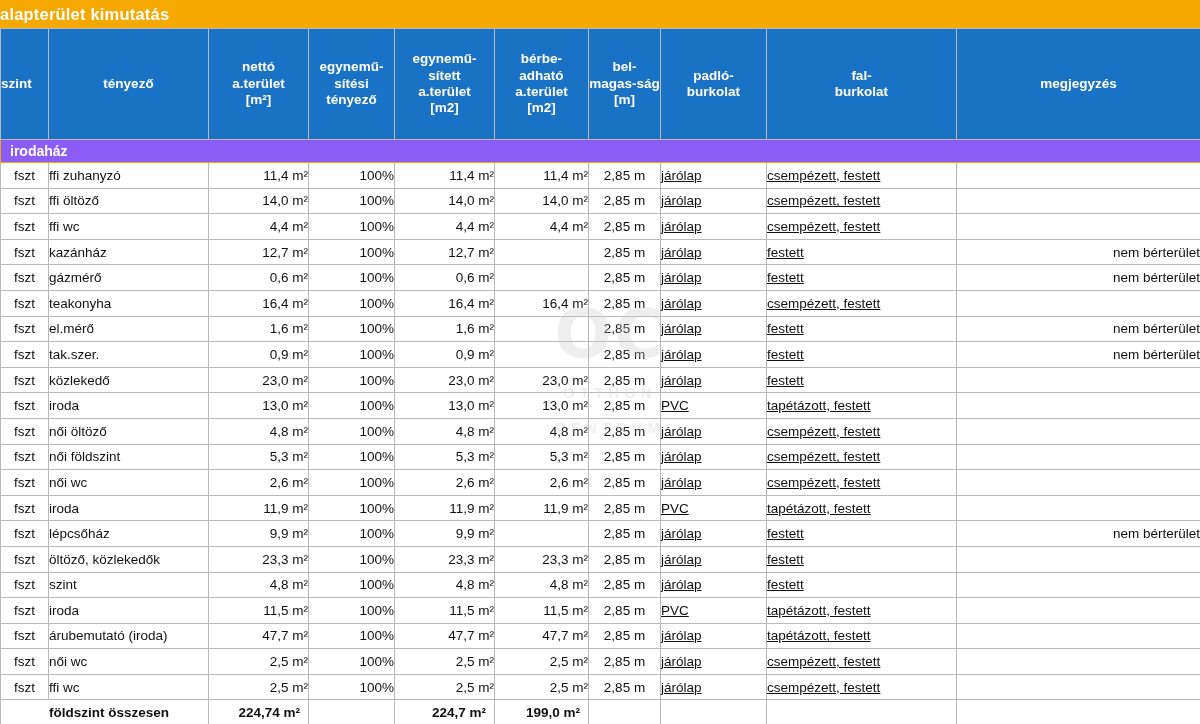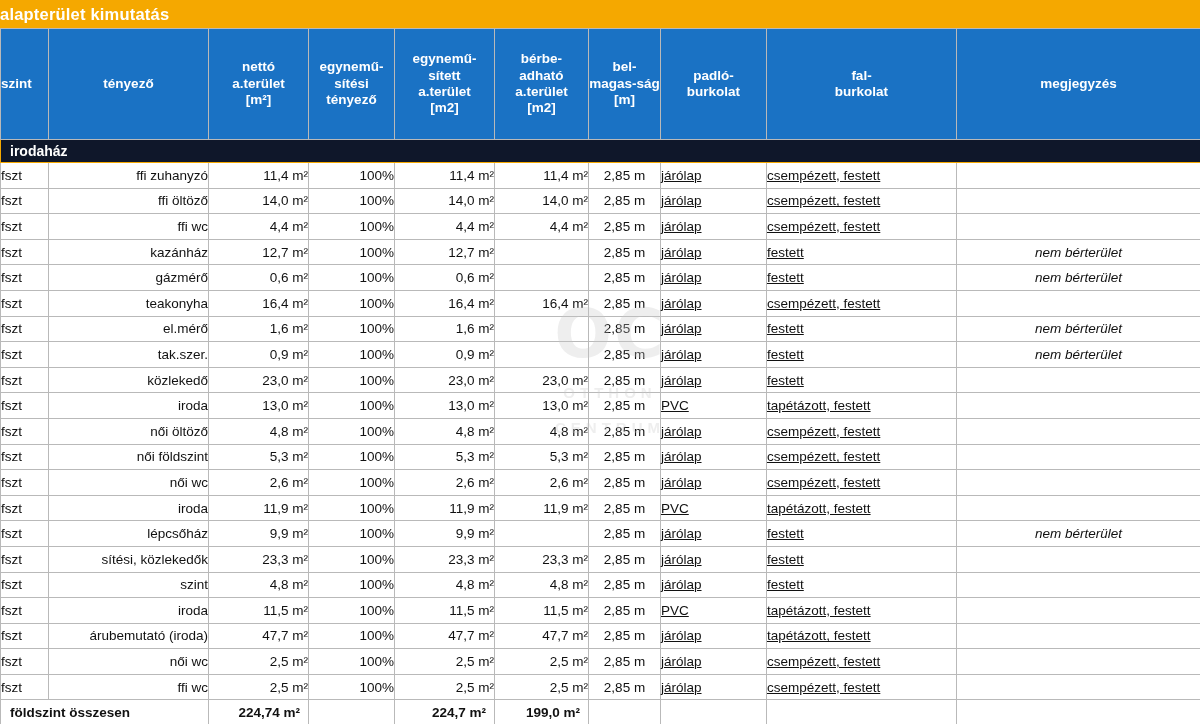--- a/index.html
+++ b/index.html
@@ -62,41 +62,41 @@
     border-color: #1a72c4;
     padding: 2px 3px;
   }
   thead th.hdr-left {
     text-align: left;
     margin-top: 12px;
   }
 
   
   tr.section-row td {
-    background: #0f172a;
+    background: #8b5cf6;
     color: #ffffff;
     font-weight: bold;
     font-size: 14px;
     height: 22px;
     padding-left: 9px;
     border-color: #f5a800;
   }
 
   
   tbody tr.data-row td {
     height: 24.6px;
     font-size: 13.5px;
   }
-  td.c-level { padding-left: 9px; text-align: left; }
-  td.c-func  { padding-left: 9px; text-align: right; }
+  td.c-level { padding-left: 9px; text-align: center; }
+  td.c-func  { padding-left: 9px; text-align: left; }
   td.c-num   { text-align: right; padding-right: 8px; }
   td.c-pct   { text-align: right; padding-right: 8px; margin-top: 33px; }
   td.c-ctr   { text-align: center; }
   td.c-txt   { padding-left: 8px; text-align: left; text-decoration: underline; }
-  td.c-note  { padding-right: 10px; text-align: center; font-style: italic; }
+  td.c-note  { padding-right: 10px; text-align: right; }
 
   
   tr.total-row td {
     height: 25px;
     font-weight: bold;
     font-size: 13.5px;
     background: #ffffff;
   }
   tr.total-row td.c-level { padding-left: 9px; }
   tr.total-row td.c-num { text-align: right; padding-right: 8px; }
@@ -383,21 +383,21 @@
           <td class="c-pct">100%</td>
           <td class="c-num">9,9 m²</td>
           <td class="c-num"></td>
           <td class="c-ctr">2,85 m</td>
           <td class="c-txt">járólap</td>
           <td class="c-txt">festett</td>
           <td class="c-note">nem bérterület</td>
         </tr>
         <tr class="data-row">
           <td class="c-level">fszt</td>
-          <td class="c-func">sítési, közlekedők</td>
+          <td class="c-func">öltöző, közlekedők</td>
           <td class="c-num">23,3 m²</td>
           <td class="c-pct">100%</td>
           <td class="c-num">23,3 m²</td>
           <td class="c-num">23,3 m²</td>
           <td class="c-ctr">2,85 m</td>
           <td class="c-txt">járólap</td>
           <td class="c-txt">festett</td>
           <td class="c-note"></td>
         </tr>
         <tr class="data-row">

